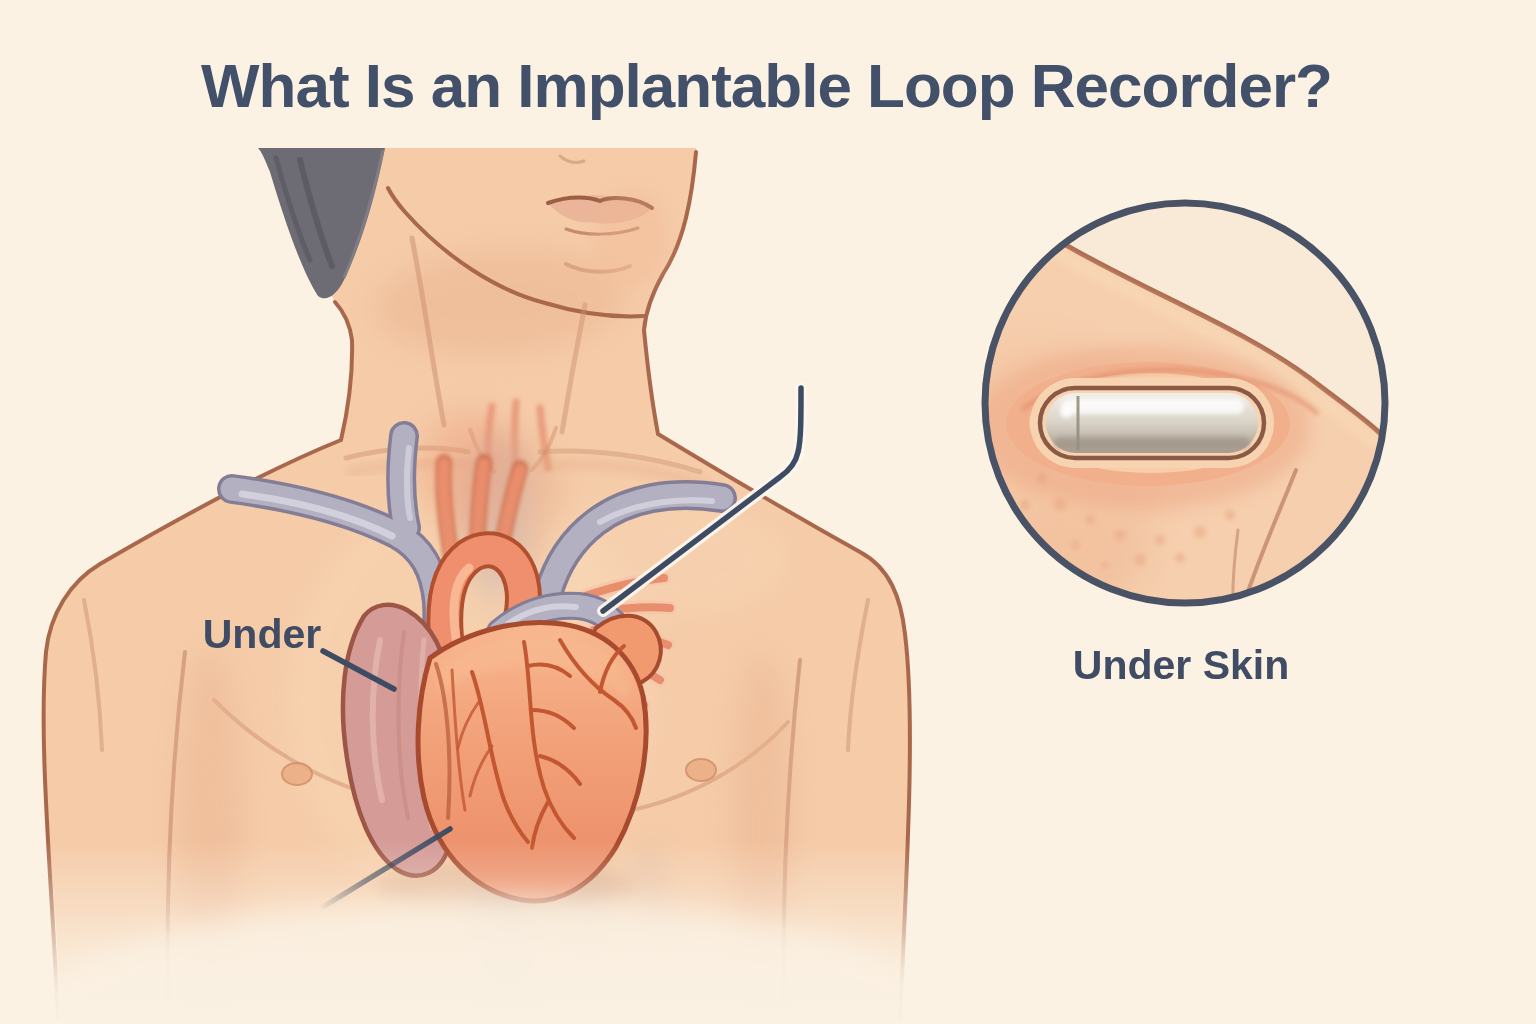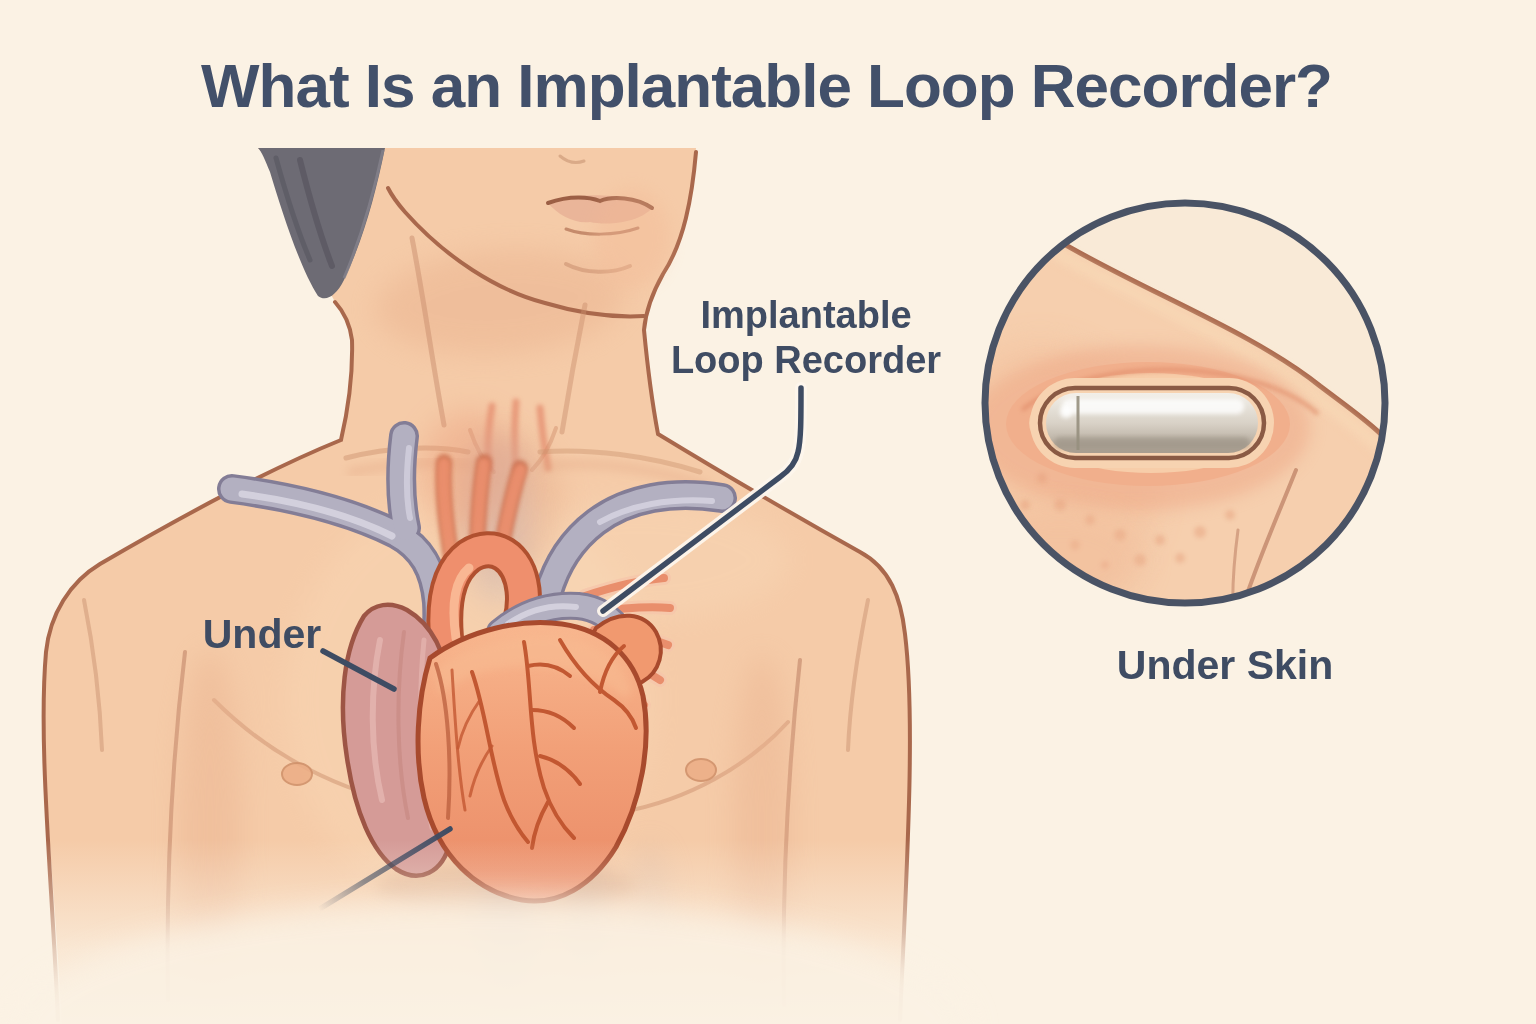--- a/index.html
+++ b/index.html
@@ -12,21 +12,21 @@
   .title{
     position:absolute;left:0;right:0;top:50px;text-align:center;
     font-size:62px;font-weight:700;color:var(--heading-text);letter-spacing:-1px;
   }
   .label{
     position:absolute;transform:translateX(-50%);text-align:center;
     font-weight:700;color:var(--label-text);white-space:nowrap;
   }
   .device-label{left:806px;top:293px;font-size:38px;line-height:45px;}
   .heart-label{left:262px;top:611px;font-size:41px;}
-  .underskin-label{left:1181px;top:642px;font-size:41px;margin-left:44px;}
+  .underskin-label{left:1181px;top:642px;font-size:41px;}
 </style>
 </head>
 <body>
 
 <div class="stage">
 
   <svg class="art" viewBox="0 0 1536 1024" aria-hidden="true">
     <defs>
       <clipPath id="insetClip">
           <circle cx="1185" cy="403" r="198"></circle>
@@ -319,21 +319,17 @@
         <ellipse cx="1060" cy="560" rx="85" ry="50" fill="#f0b997" opacity="0.35" filter="url(#b14)"></ellipse>
         <path fill="none" stroke="#b5765a" stroke-width="4" opacity="0.65" stroke-linecap="round" d="M 1296,470 C 1278,515 1258,560 1243,606"></path>
         <path fill="none" stroke="#b5765a" stroke-width="3" opacity="0.5" stroke-linecap="round" d="M 1238,530 C 1234,560 1232,585 1233,612"></path>
       </g>
       <circle cx="1185" cy="403" r="200" fill="none" stroke="#4a5365" stroke-width="7"></circle>
     </g>
   </svg>
 
   <div class="title">What Is an Implantable Loop Recorder?</div>
 
-  <div class="label device-label">
-    <div>Implantable</div>
-    <div>Loop Recorder</div>
-  </div>
 
   <div class="label heart-label">Under</div>
 
   <div class="label underskin-label">Under Skin</div>
 </div>
 
 </body></html>

